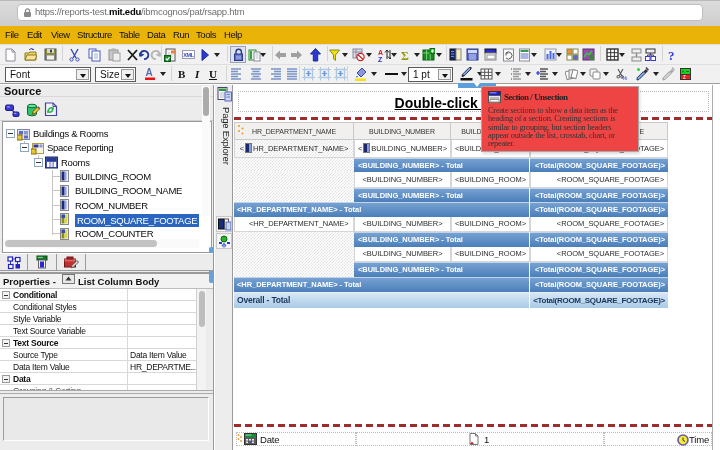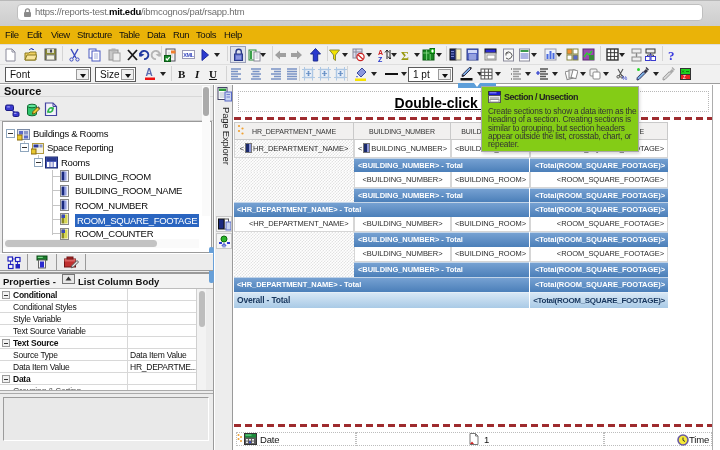--- a/index.html
+++ b/index.html
@@ -71,21 +71,21 @@
 .lblue { background:linear-gradient(#d7e7f5,#a9cae6); color:#17365d; font-weight:bold; border-top:1px solid #e4eef7; font-size:8px; letter-spacing:-0.3px; }
 .ct { text-align:center; }
 .rt { text-align:right; }
 .bordered { border-right:1px solid #d6d6d6; border-bottom:1px solid #d6d6d6; border-left:1px solid #d6d6d6; }
 .qitem { display:inline-block; width:7px; height:10px; margin:0 1px -2px 1px; background:linear-gradient(90deg,#1b2a6b 0 3px,#8c96d8 3px 5px,#f5f2cf 5px 7px); border:1px solid #777; }
 
 .fcell { position:absolute; border:1px dotted #bdbdbd; background:#fff; font-size:9.5px; letter-spacing:-0.2px; color:#111; }
 
 #hoverbar { left:458px; top:83px; width:38px; height:5px; background:#5c9ed9; }
 #hoverbar:after { content:""; position:absolute; left:16px; top:0px; width:0; height:0; border-left:3px solid transparent; border-right:3px solid transparent; border-top:4px solid #fff; }
-#tooltip { left:481px; top:86px; width:158px; height:66px; background:#84cc16; border:1px solid #a8a8a8; box-shadow:1px 2px 3px rgba(0,0,0,.15); }
+#tooltip { left:481px; top:86px; width:158px; height:66px; background:#ef4444; border:1px solid #a8a8a8; box-shadow:1px 2px 3px rgba(0,0,0,.15);font-family:Liberation Serif, serif; }
 #ttl { position:absolute; left:22px; top:5px; font-size:9px; letter-spacing:-0.5px; font-weight:bold; color:#222; }
 .tl { position:absolute; left:6px; font-size:8.3px; letter-spacing:-0.2px; color:#333; white-space:nowrap; }
 </style>
 </head>
 <body>
 <div id="s">
 
   
   <div class="ab" id="urlbar"></div>
   <div class="ab" id="urlfield"></div>

